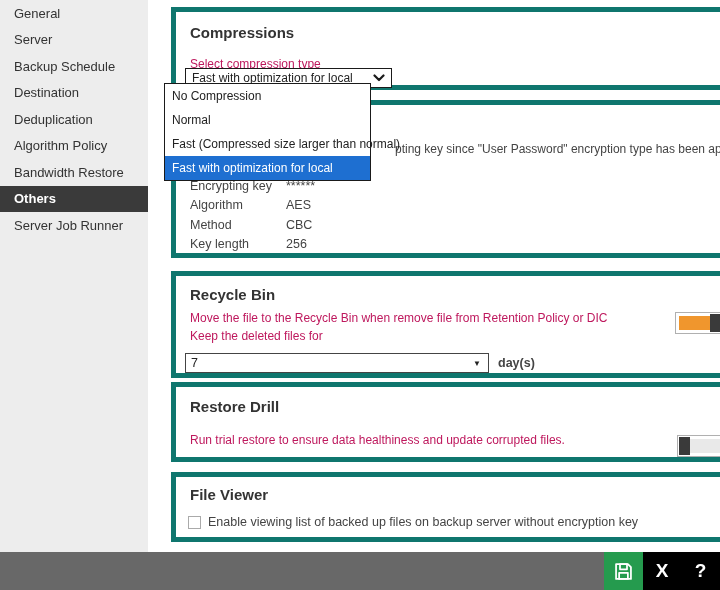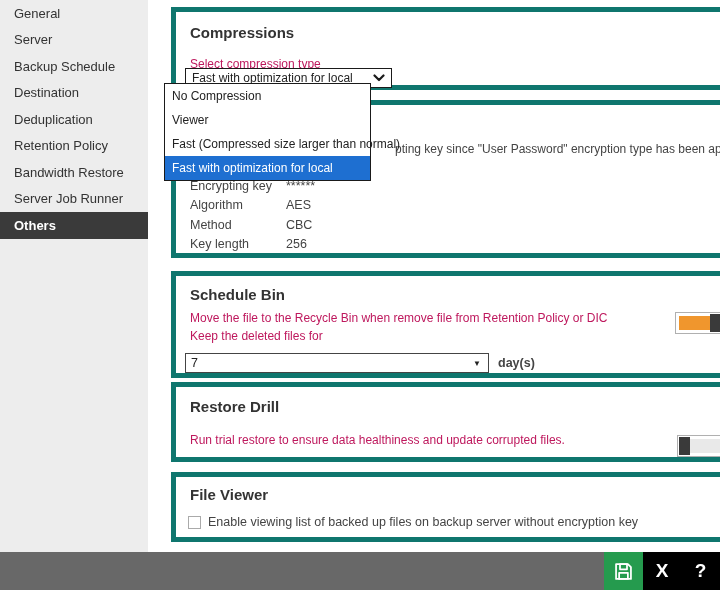--- a/index.html
+++ b/index.html
@@ -97,42 +97,42 @@
 <body>
 
 <div id="app">
 
   <nav class="sidebar">
     <div class="sidebar-item">General</div>
     <div class="sidebar-item">Server</div>
     <div class="sidebar-item">Backup Schedule</div>
     <div class="sidebar-item">Destination</div>
     <div class="sidebar-item">Deduplication</div>
-    <div class="sidebar-item">Retention Policy</div>
+    <div class="sidebar-item">Algorithm Policy</div>
     <div class="sidebar-item">Bandwidth Restore</div>
+    <div class="sidebar-item selected">Others</div>
     <div class="sidebar-item">Server Job Runner</div>
-    <div class="sidebar-item selected">Others</div>
   </nav>
 
   <section class="panel panel-compressions">
     <h2 class="panel-title" style="top:12px;">Compressions</h2>
     <div class="body-text" style="left:14px; top:45px;">Select compression type</div>
     <div class="select-box">
       <span class="select-value">Fast with optimization for local</span>
       <span class="chev">
         <svg width="12" height="8" viewBox="0 0 12 8">
             <polyline points="1.5,1.5 6,6 10.5,1.5" fill="none" stroke="#1a1a1a" stroke-width="2.2" stroke-linecap="round" stroke-linejoin="round"></polyline>
           </svg>
       </span>
     </div>
   </section>
 
   <div class="dropdown-list">
     <div class="dropdown-option">No Compression</div>
-    <div class="dropdown-option">Viewer</div>
+    <div class="dropdown-option">Normal</div>
     <div class="dropdown-option">Fast (Compressed size larger than normal)</div>
     <div class="dropdown-option highlighted">Fast with optimization for local</div>
   </div>
 
   <section class="panel panel-encryption">
     <div class="enc-fragment">pting key since "User Password" encryption type has been applied to</div>
     <div class="enc-row enc-row-0">
       <span class="enc-label">Encrypting key</span>
       <span class="enc-value">******</span>
     </div>
@@ -144,21 +144,21 @@
       <span class="enc-label">Method</span>
       <span class="enc-value">CBC</span>
     </div>
     <div class="enc-row enc-row-3">
       <span class="enc-label">Key length</span>
       <span class="enc-value">256</span>
     </div>
   </section>
 
   <section class="panel panel-recycle">
-    <h2 class="panel-title" style="top:10px;">Schedule Bin</h2>
+    <h2 class="panel-title" style="top:10px;">Recycle Bin</h2>
     <div class="body-text" style="left:14px; top:35px;">Move the file to the Recycle Bin when remove file from Retention Policy or DIC</div>
     <div class="toggle on" style="left:499px; top:36px;">
       <div class="fill"></div>
       <div class="knob"></div>
     </div>
     <div class="body-text" style="left:14px; top:53px;">Keep the deleted files for</div>
     <div class="select-days">
       <span class="select-value">7</span>
       <span class="tri">▼</span>
     </div>

